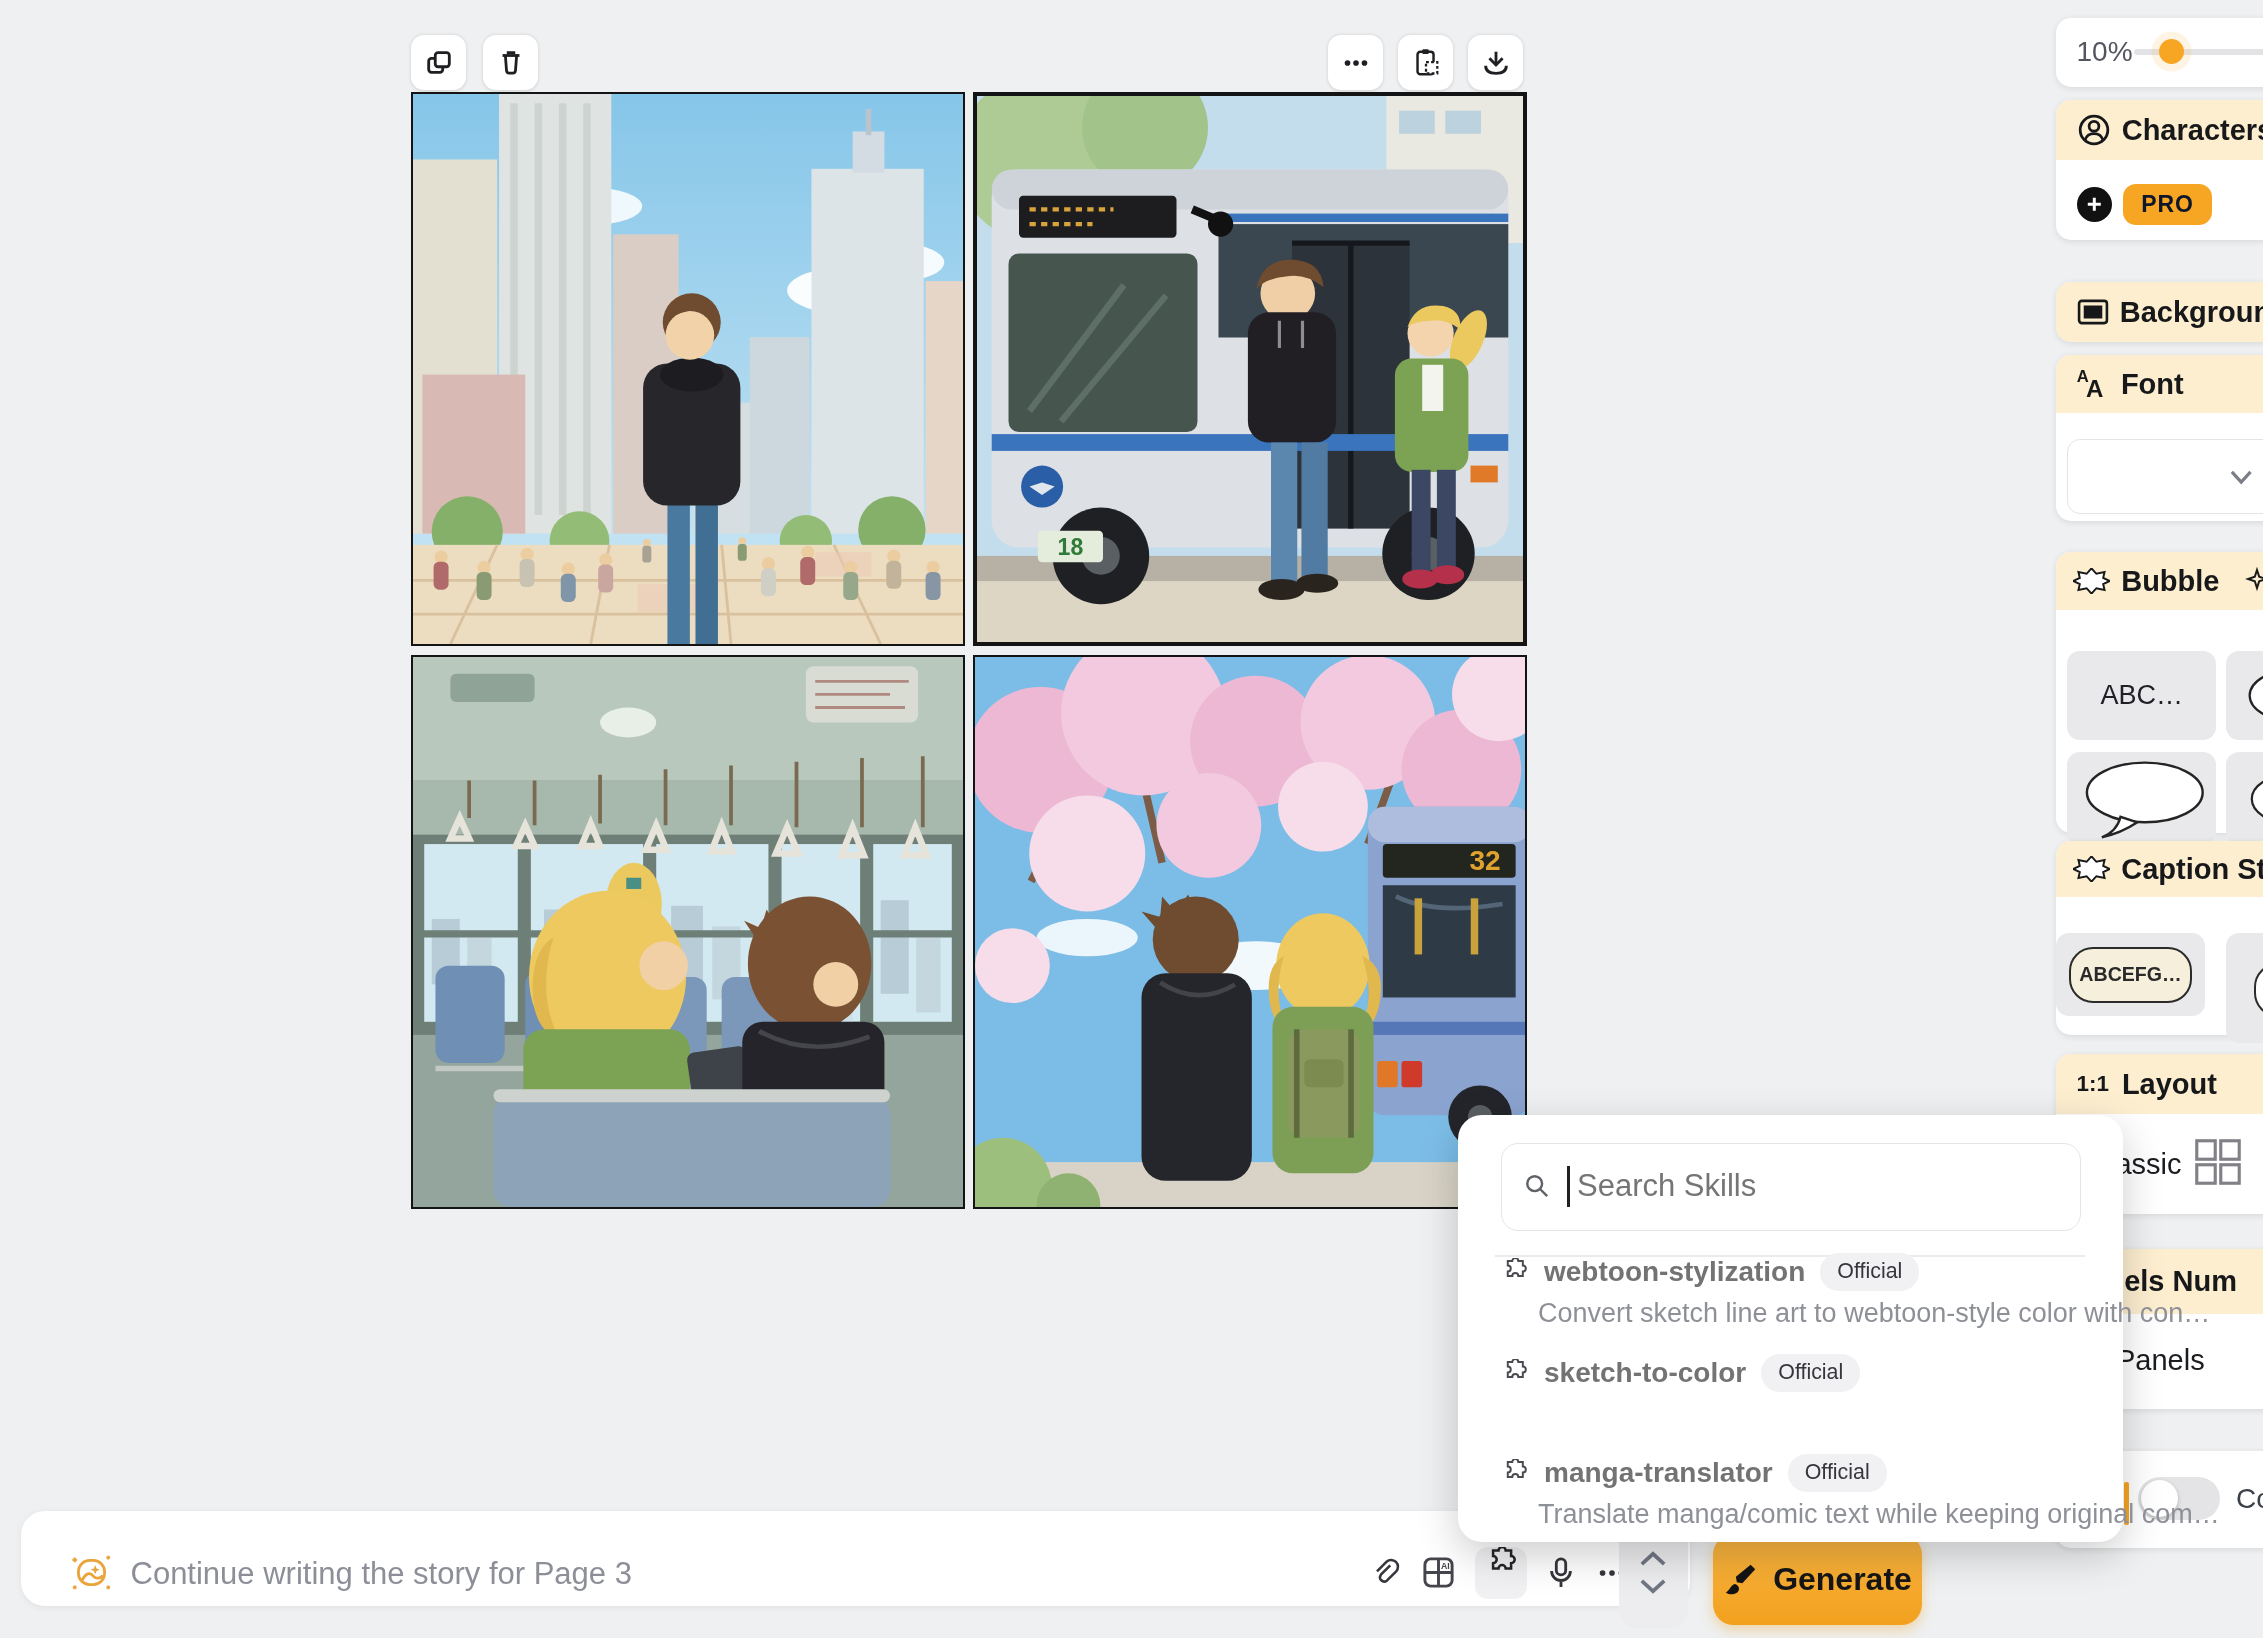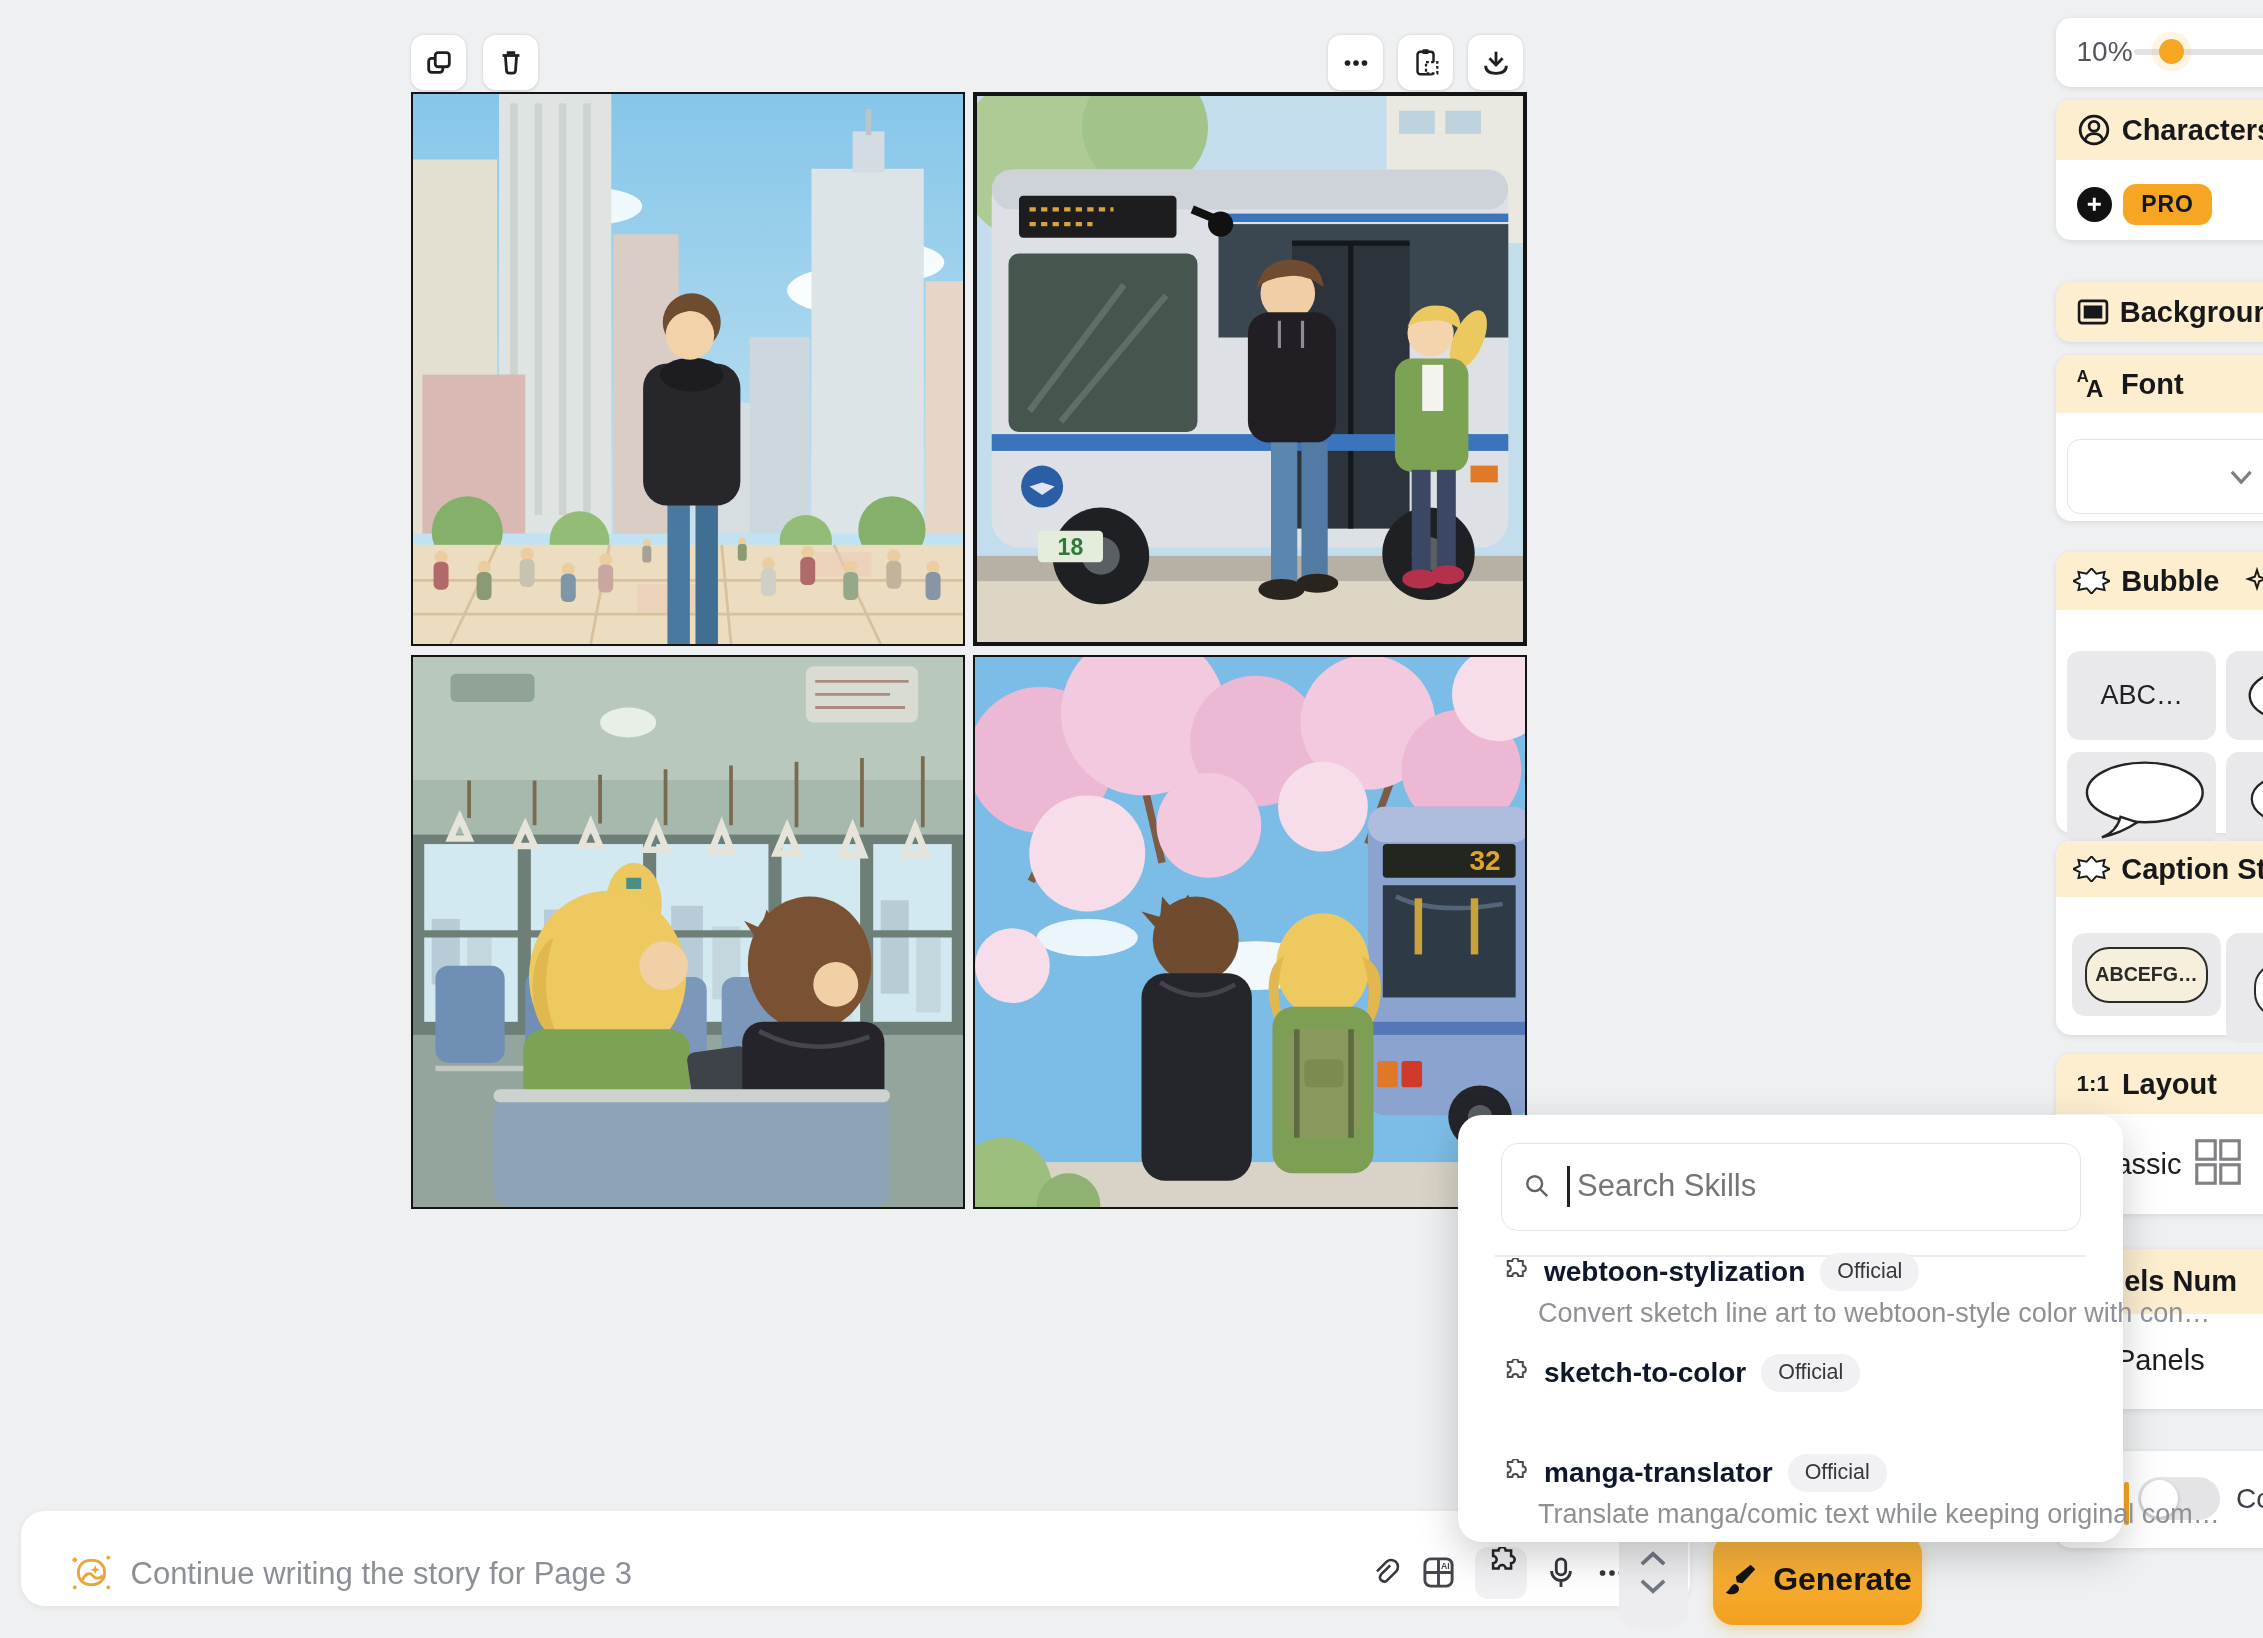--- a/index.html
+++ b/index.html
@@ -15,21 +15,21 @@
   .card{position:absolute;left:2056px;width:261px;background:#fff;border-radius:15px;
         box-shadow:0 1.9px 6.5px rgba(0,0,0,.09);}
   .hdr{display:flex;align-items:center;background:#FDEED0;border-radius:15px 15px 0 0;
        font-size:29px;font-weight:600;color:#17181a;}
   .hdr.only{border-radius:15px;}
   .tile{position:absolute;background:#e9e9eb;border-radius:13px;display:flex;align-items:center;justify-content:center;margin-top:21px;}
   
   #skills-popover{position:absolute;left:1458px;top:1115px;width:665px;height:427px;background:#fff;
         border-radius:24px;box-shadow:0 13px 41px rgba(0,0,0,.20);z-index:50;}
   .skill-title{position:absolute;left:43px;display:flex;align-items:center;gap:15px;height:41px;}
-  .skill-name{font-size:28px;font-weight:700;color:#0f172a;}
+  .skill-name{font-size:28px;font-weight:700;color:#737373;}
   .skill-badge{background:#f1f1f3;color:#36373c;font-size:21.4px;border-radius:18.6px;padding:6.5px 17px;}
   .skill-desc{position:absolute;left:80px;font-size:27px;color:#8e9097;white-space:nowrap;}
   
   #prompt-bar{position:absolute;left:20.5px;top:1511px;width:1669px;height:95px;background:#fff;
         border-radius:24px;box-shadow:0 1.9px 7.5px rgba(0,0,0,.06);}
   #prompt-input{position:absolute;left:108px;top:0;width:1119px;height:123px;border:none;outline:none;
         font-family:"Liberation Sans",sans-serif;font-size:31px;color:#44454c;background:transparent;}
   #prompt-input::placeholder{color:#8d8f98;}
   .bicon{display:flex;align-items:flex-start;justify-content:center;}
   #gen-btn{position:absolute;left:1713px;top:1534px;width:209px;height:91px;border-radius:20.5px;
@@ -375,21 +375,21 @@
     </div>
   </div>
 
   <div class="card" style="top:841px;height:194px;">
     <div class="hdr" style="height:56px;">
       <svg width="37" height="26" viewBox="0 0 38 26" style="margin-left:17px;">
         <polygon points="38,13 31,16.1 32.4,22.2 24,20.4 19,26 14,20.4 5.6,22.2 7,16.1 0,13 7,9.9 5.6,3.8 14,5.6 19,0 24,5.6 32.4,3.8 31,9.9" fill="#fff" stroke="#17181a" stroke-width="2"></polygon>
       </svg>
       <span style="margin-left:11.2px;white-space:nowrap;">Caption Style</span>
     </div>
-    <div class="tile" style="left:16px;top:71px;width:149px;height:83px;">
+    <div class="tile" style="left:0;top:71px;width:149px;height:83px;">
       <div style="width:119px;height:52px;border:2.8px solid #2b2b2b;border-radius:24px;background:#f6efdb;
                   display:flex;align-items:center;justify-content:center;font-size:19.6px;font-weight:700;color:#2a2a2a;">ABCEFG…</div>
     </div>
     <div class="tile" style="left:170px;top:71px;width:149px;height:110px;">
       <div style="position:absolute;left:28px;top:30px;width:119px;height:50px;border:2.8px solid #2b2b2b;border-radius:24px;background:#fff;"></div>
     </div>
   </div>
 
   <div class="card" style="top:1054px;height:160px;">
     <div class="hdr" style="height:60px;">

